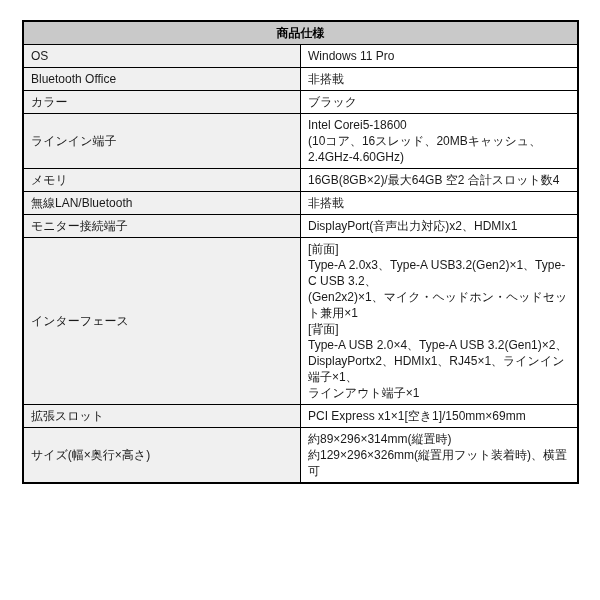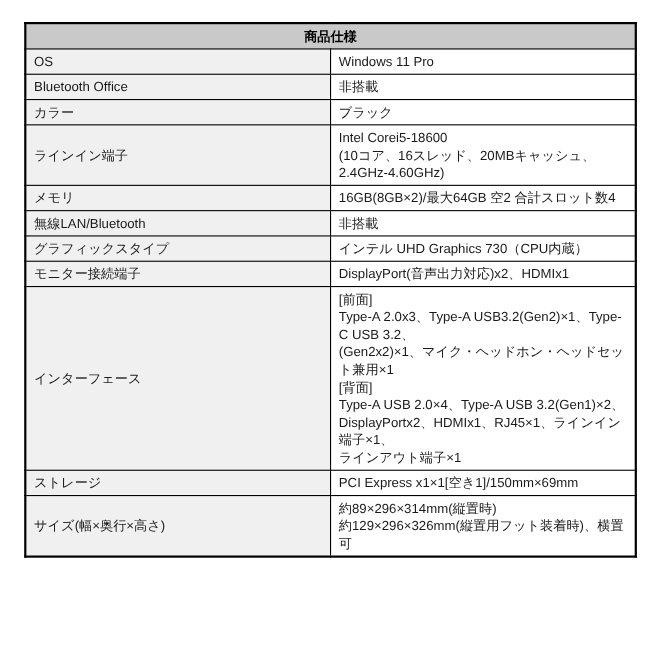--- a/index.html
+++ b/index.html
@@ -82,39 +82,35 @@
         </tr>
         <tr>
           <td class="label-cell">メモリ</td>
           <td class="value-cell">16GB(8GB×2)/最大64GB 空2 合計スロット数4</td>
         </tr>
         <tr>
           <td class="label-cell">無線LAN/Bluetooth</td>
           <td class="value-cell">非搭載</td>
         </tr>
         <tr>
-          <td class="label-cell">グラフィックスタイプ</td>
-          <td class="value-cell">インテル UHD Graphics 730（CPU内蔵）</td>
-        </tr>
-        <tr>
           <td class="label-cell">モニター接続端子</td>
           <td class="value-cell">DisplayPort(音声出力対応)x2、HDMIx1</td>
         </tr>
         <tr>
           <td class="label-cell">インターフェース</td>
           <td class="value-cell">[前面]
 Type-A 2.0x3、Type-A USB3.2(Gen2)×1、Type-C USB 3.2、
 (Gen2x2)×1、マイク・ヘッドホン・ヘッドセット兼用×1
 [背面]
 Type-A USB 2.0×4、Type-A USB 3.2(Gen1)×2、
 DisplayPortx2、HDMIx1、RJ45×1、ラインイン端子×1、
 ラインアウト端子×1</td>
         </tr>
         <tr>
-          <td class="label-cell">ストレージ</td>
+          <td class="label-cell">拡張スロット</td>
           <td class="value-cell">PCI Express x1×1[空き1]/150mm×69mm</td>
         </tr>
         <tr>
           <td class="label-cell">サイズ(幅×奥行×高さ)</td>
           <td class="value-cell">約89×296×314mm(縦置時)
 約129×296×326mm(縦置用フット装着時)、横置可</td>
         </tr>
       </tbody>
   </table>
 </div>

